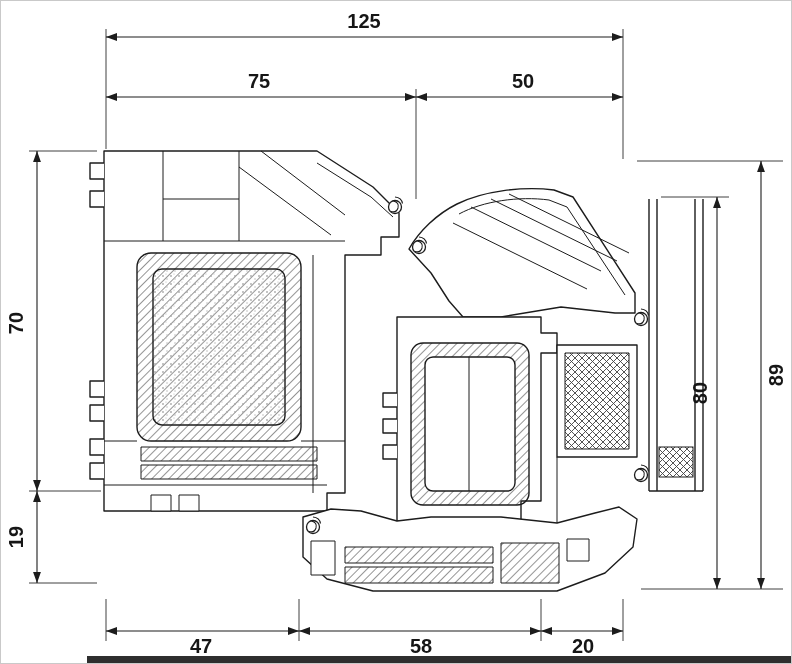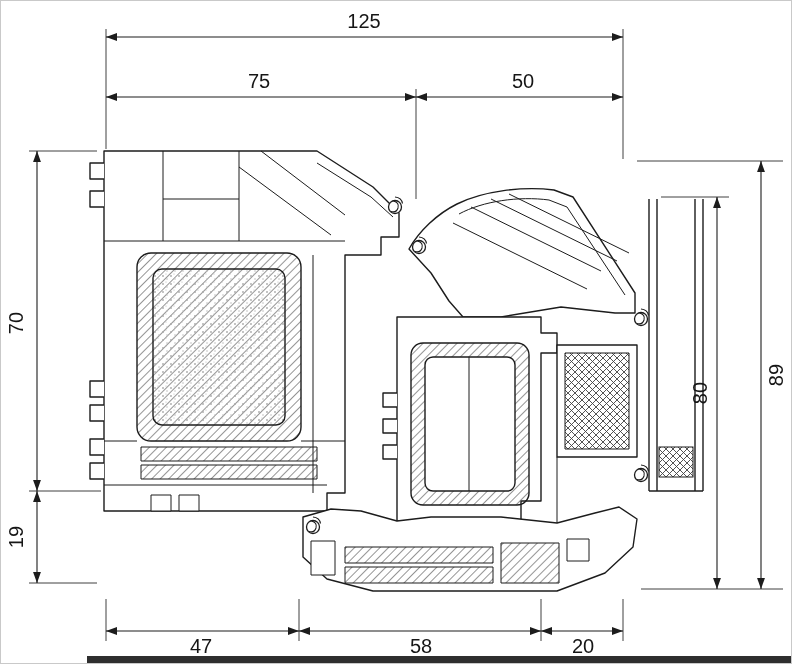--- a/index.html
+++ b/index.html
@@ -9,20 +9,21 @@
   }
   .page {
     position: relative;
     width: 792px;
     height: 664px;
     background: #ffffff;
     border: 1px solid #c9c9c9;
     box-sizing: border-box;
     overflow: hidden;
     font-family: "Liberation Sans", sans-serif;
+    font-weight: bold;
   }
   svg { display: block; }
   .dim-text {
     font-family: "Liberation Sans", sans-serif;
     font-size: 20px;
     fill: #161616;
   }
   .scan-strip {
     position: absolute;
     left: 86px;

